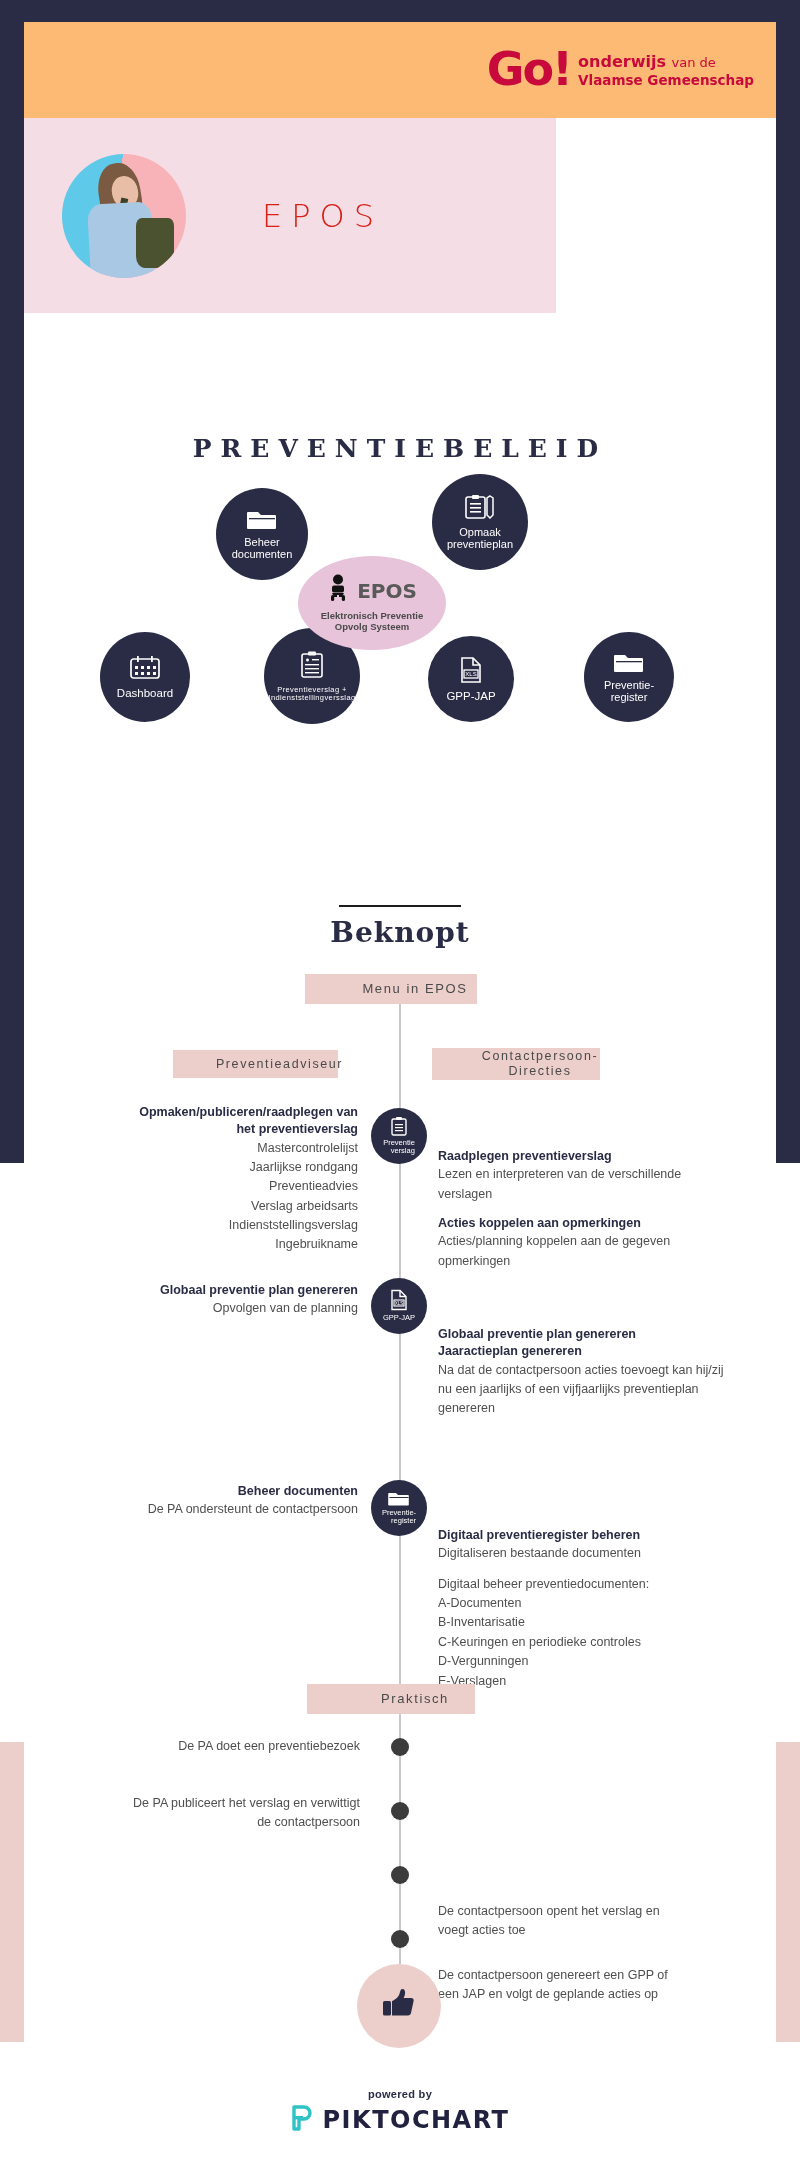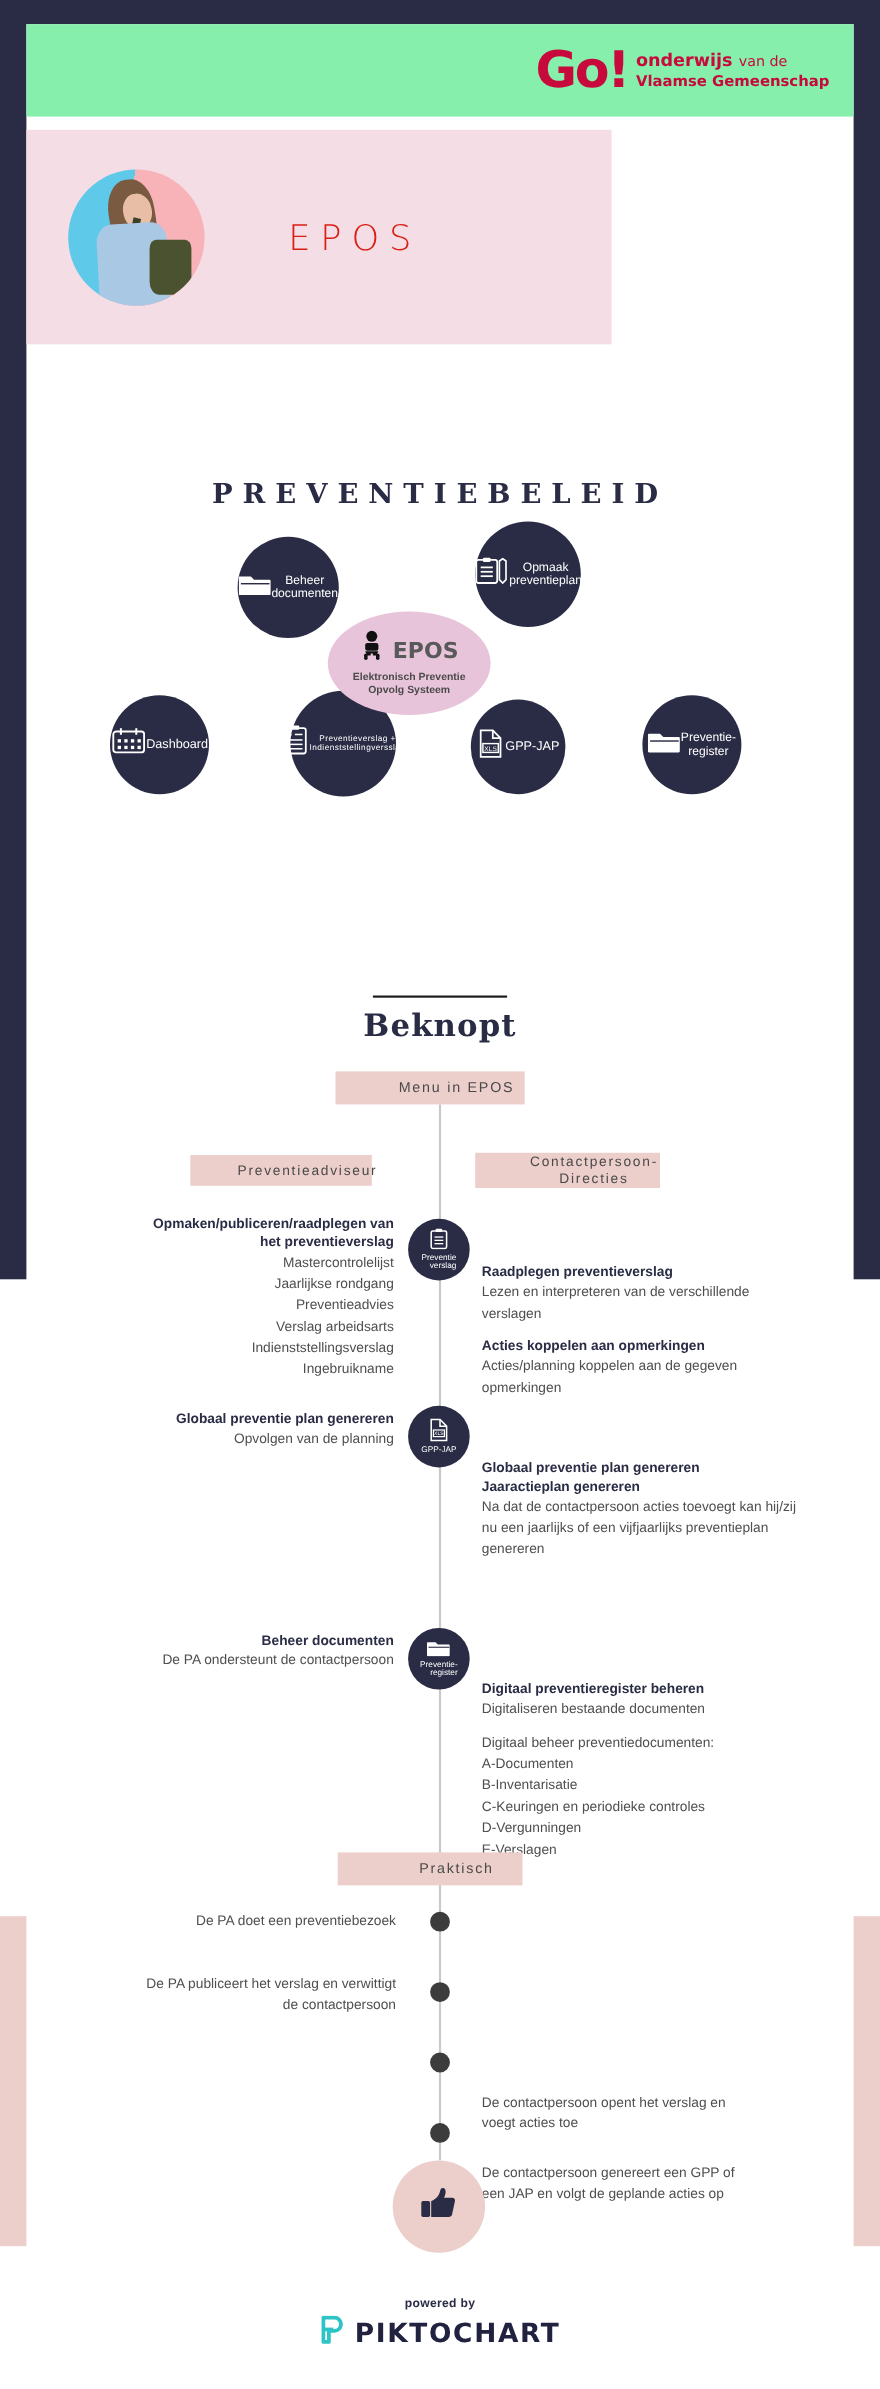--- a/index.html
+++ b/index.html
@@ -41,22 +41,22 @@
   }
   .frame-right-pink {
     position: absolute; right: 0; top: 1742px;
     width: 24px; height: 300px;
     background: #eccfcb;
   }
 
   
   .logo-bar {
     position: absolute; left: 24px; top: 22px;
-    width: 752px; height: 84px;
-    background: #86efac;
+    width: 752px; height: 96px;
+    background: #fdba74;
     display: flex; align-items: center; justify-content: flex-end;
     padding-right: 22px;
   }
   .logo {
     display: flex; align-items: flex-end; gap: 7px;
   }
   .logo-go {
     font-family: "DejaVu Sans", sans-serif;
     font-weight: bold;
     font-size: 46px;
@@ -145,20 +145,21 @@
   }
 
   
   .cluster { position: absolute; left: 0; top: 470px; width: 800px; height: 160px; }
   .nav-circle {
     position: absolute;
     border-radius: 50%;
     background: #2a2c45;
     color: #ffffff;
     display: flex;
+    flex-direction: column;
     align-items: center;
     justify-content: center;
     text-align: center;
     font-family: "Liberation Sans", sans-serif;
   }
   .nav-circle .ic { margin-bottom: 4px; }
   .nav-circle .lbl { line-height: 1.12; }
 
   .c-beheer  { left: 216px; top: 18px;  width: 92px; height: 92px; font-size: 11px; }
   .c-opmaak  { left: 432px; top: 4px;   width: 96px; height: 96px; font-size: 11px; }

